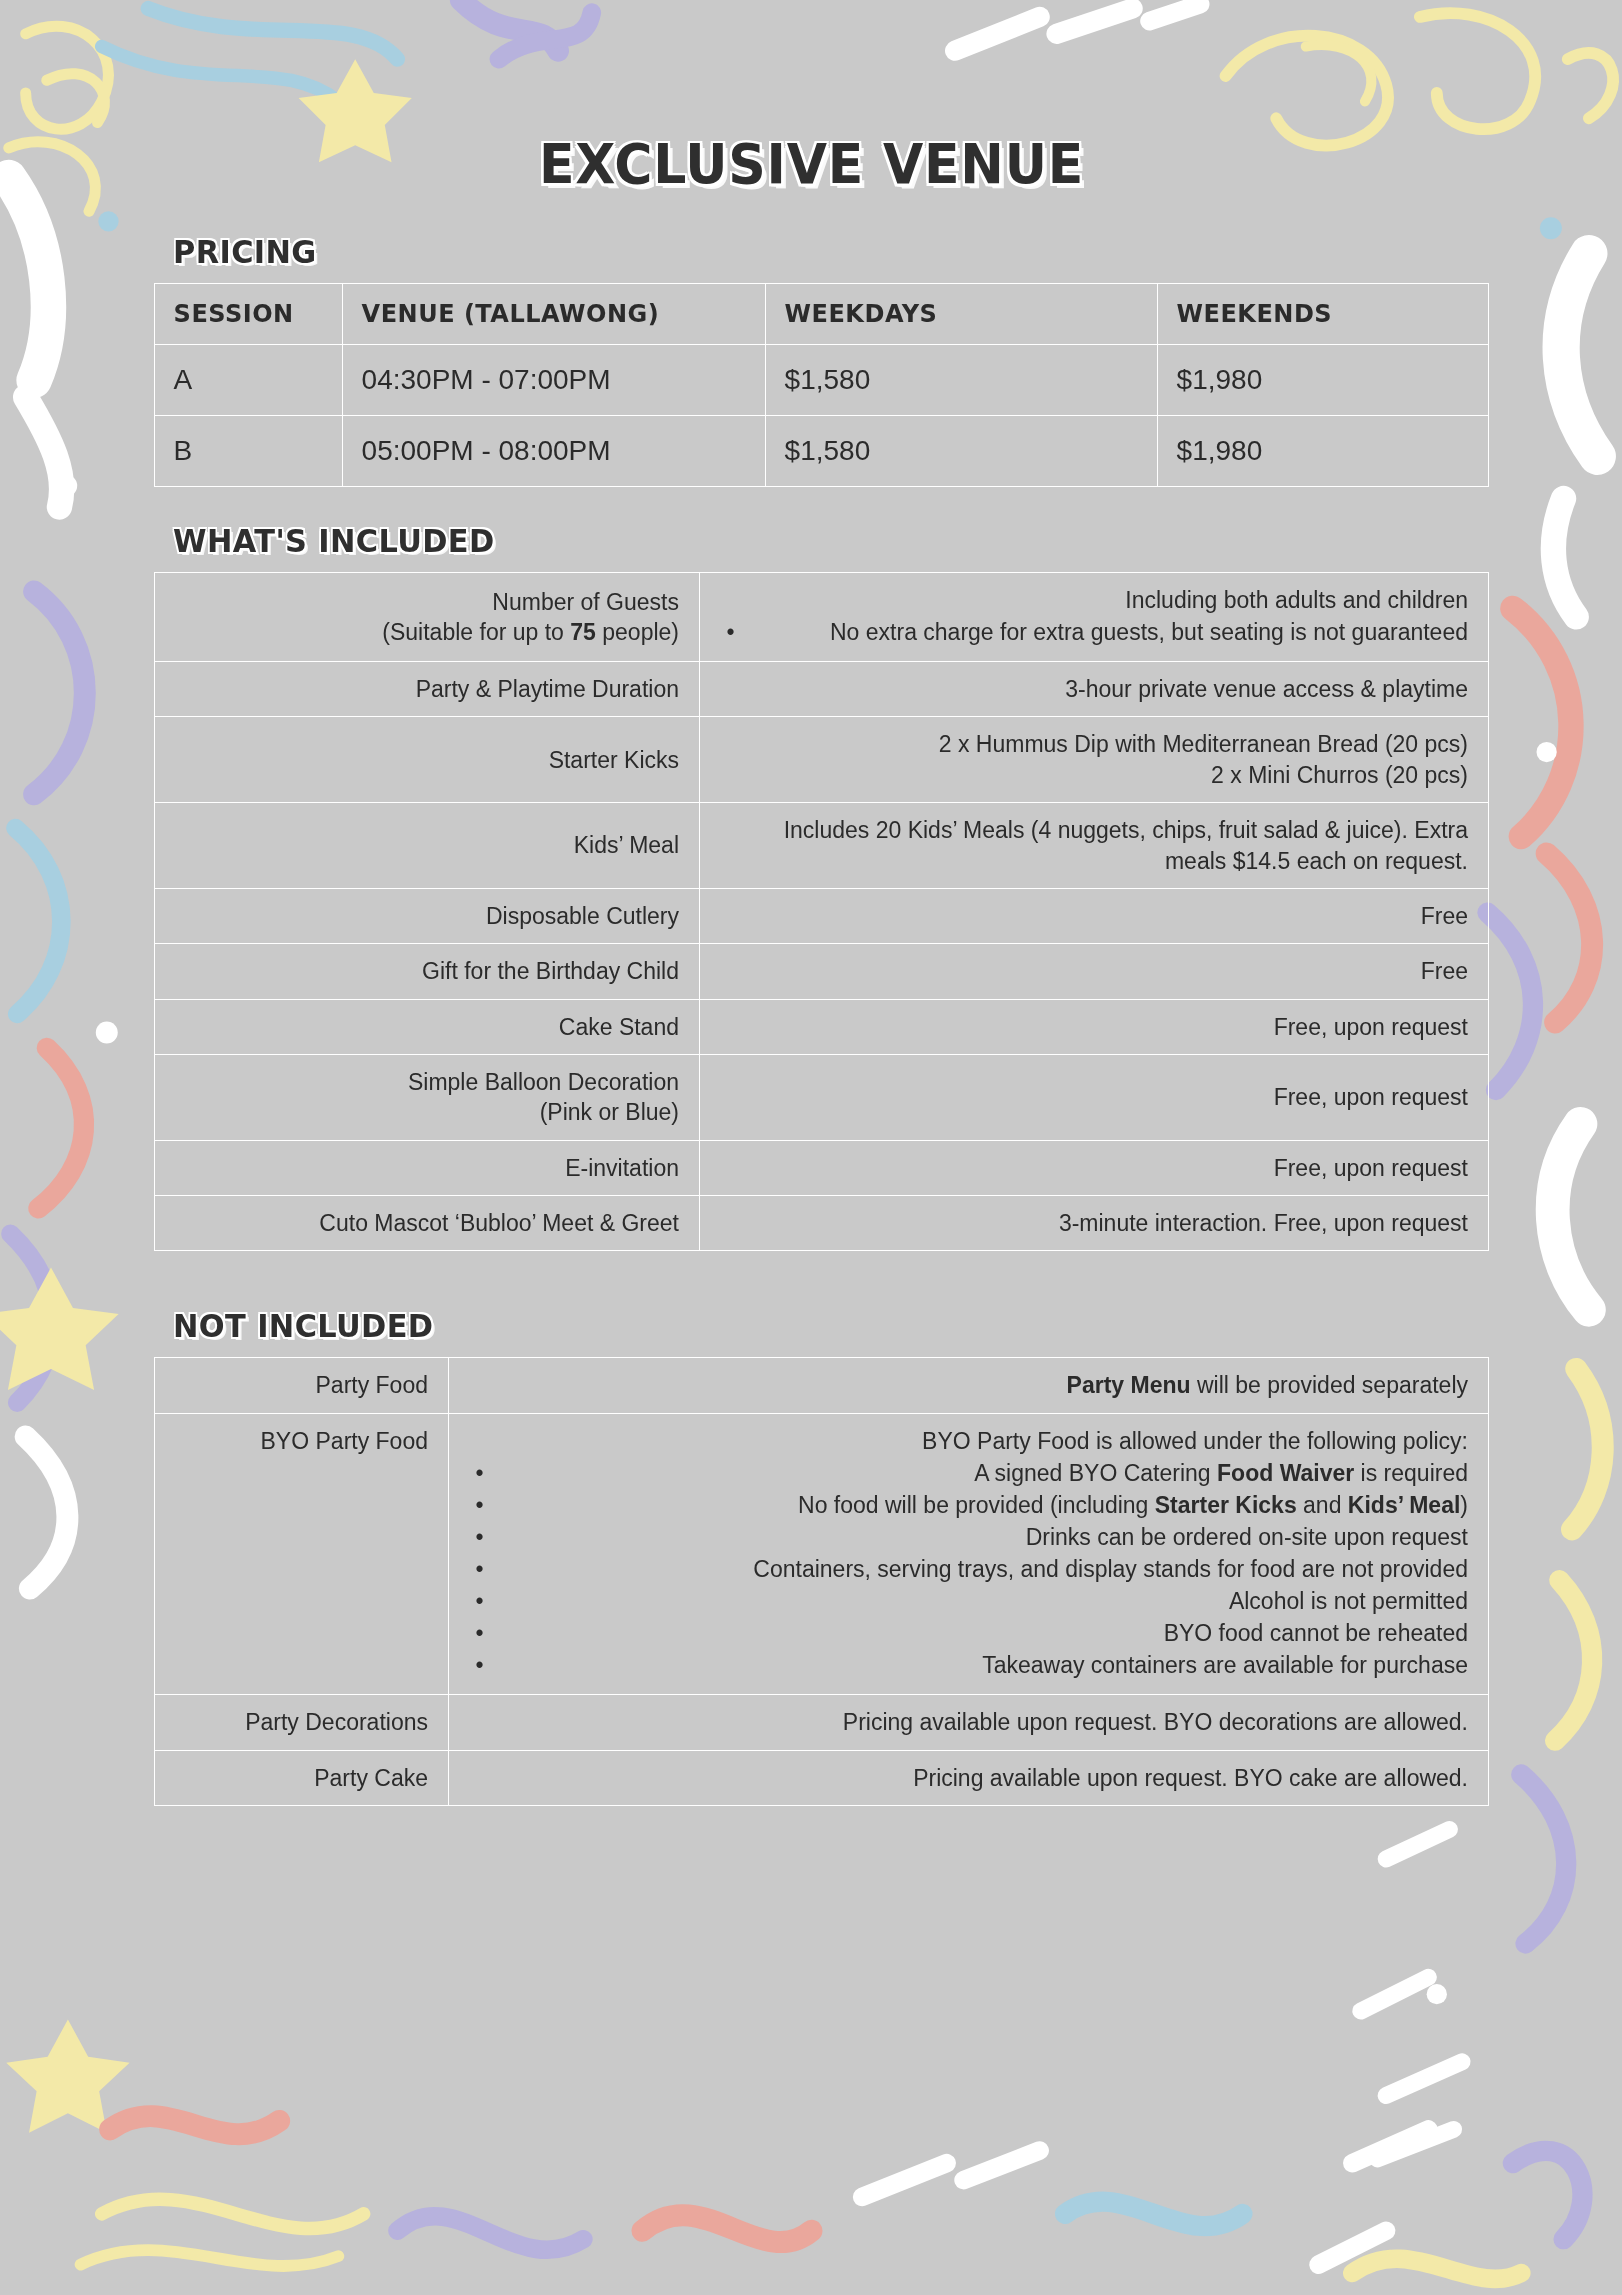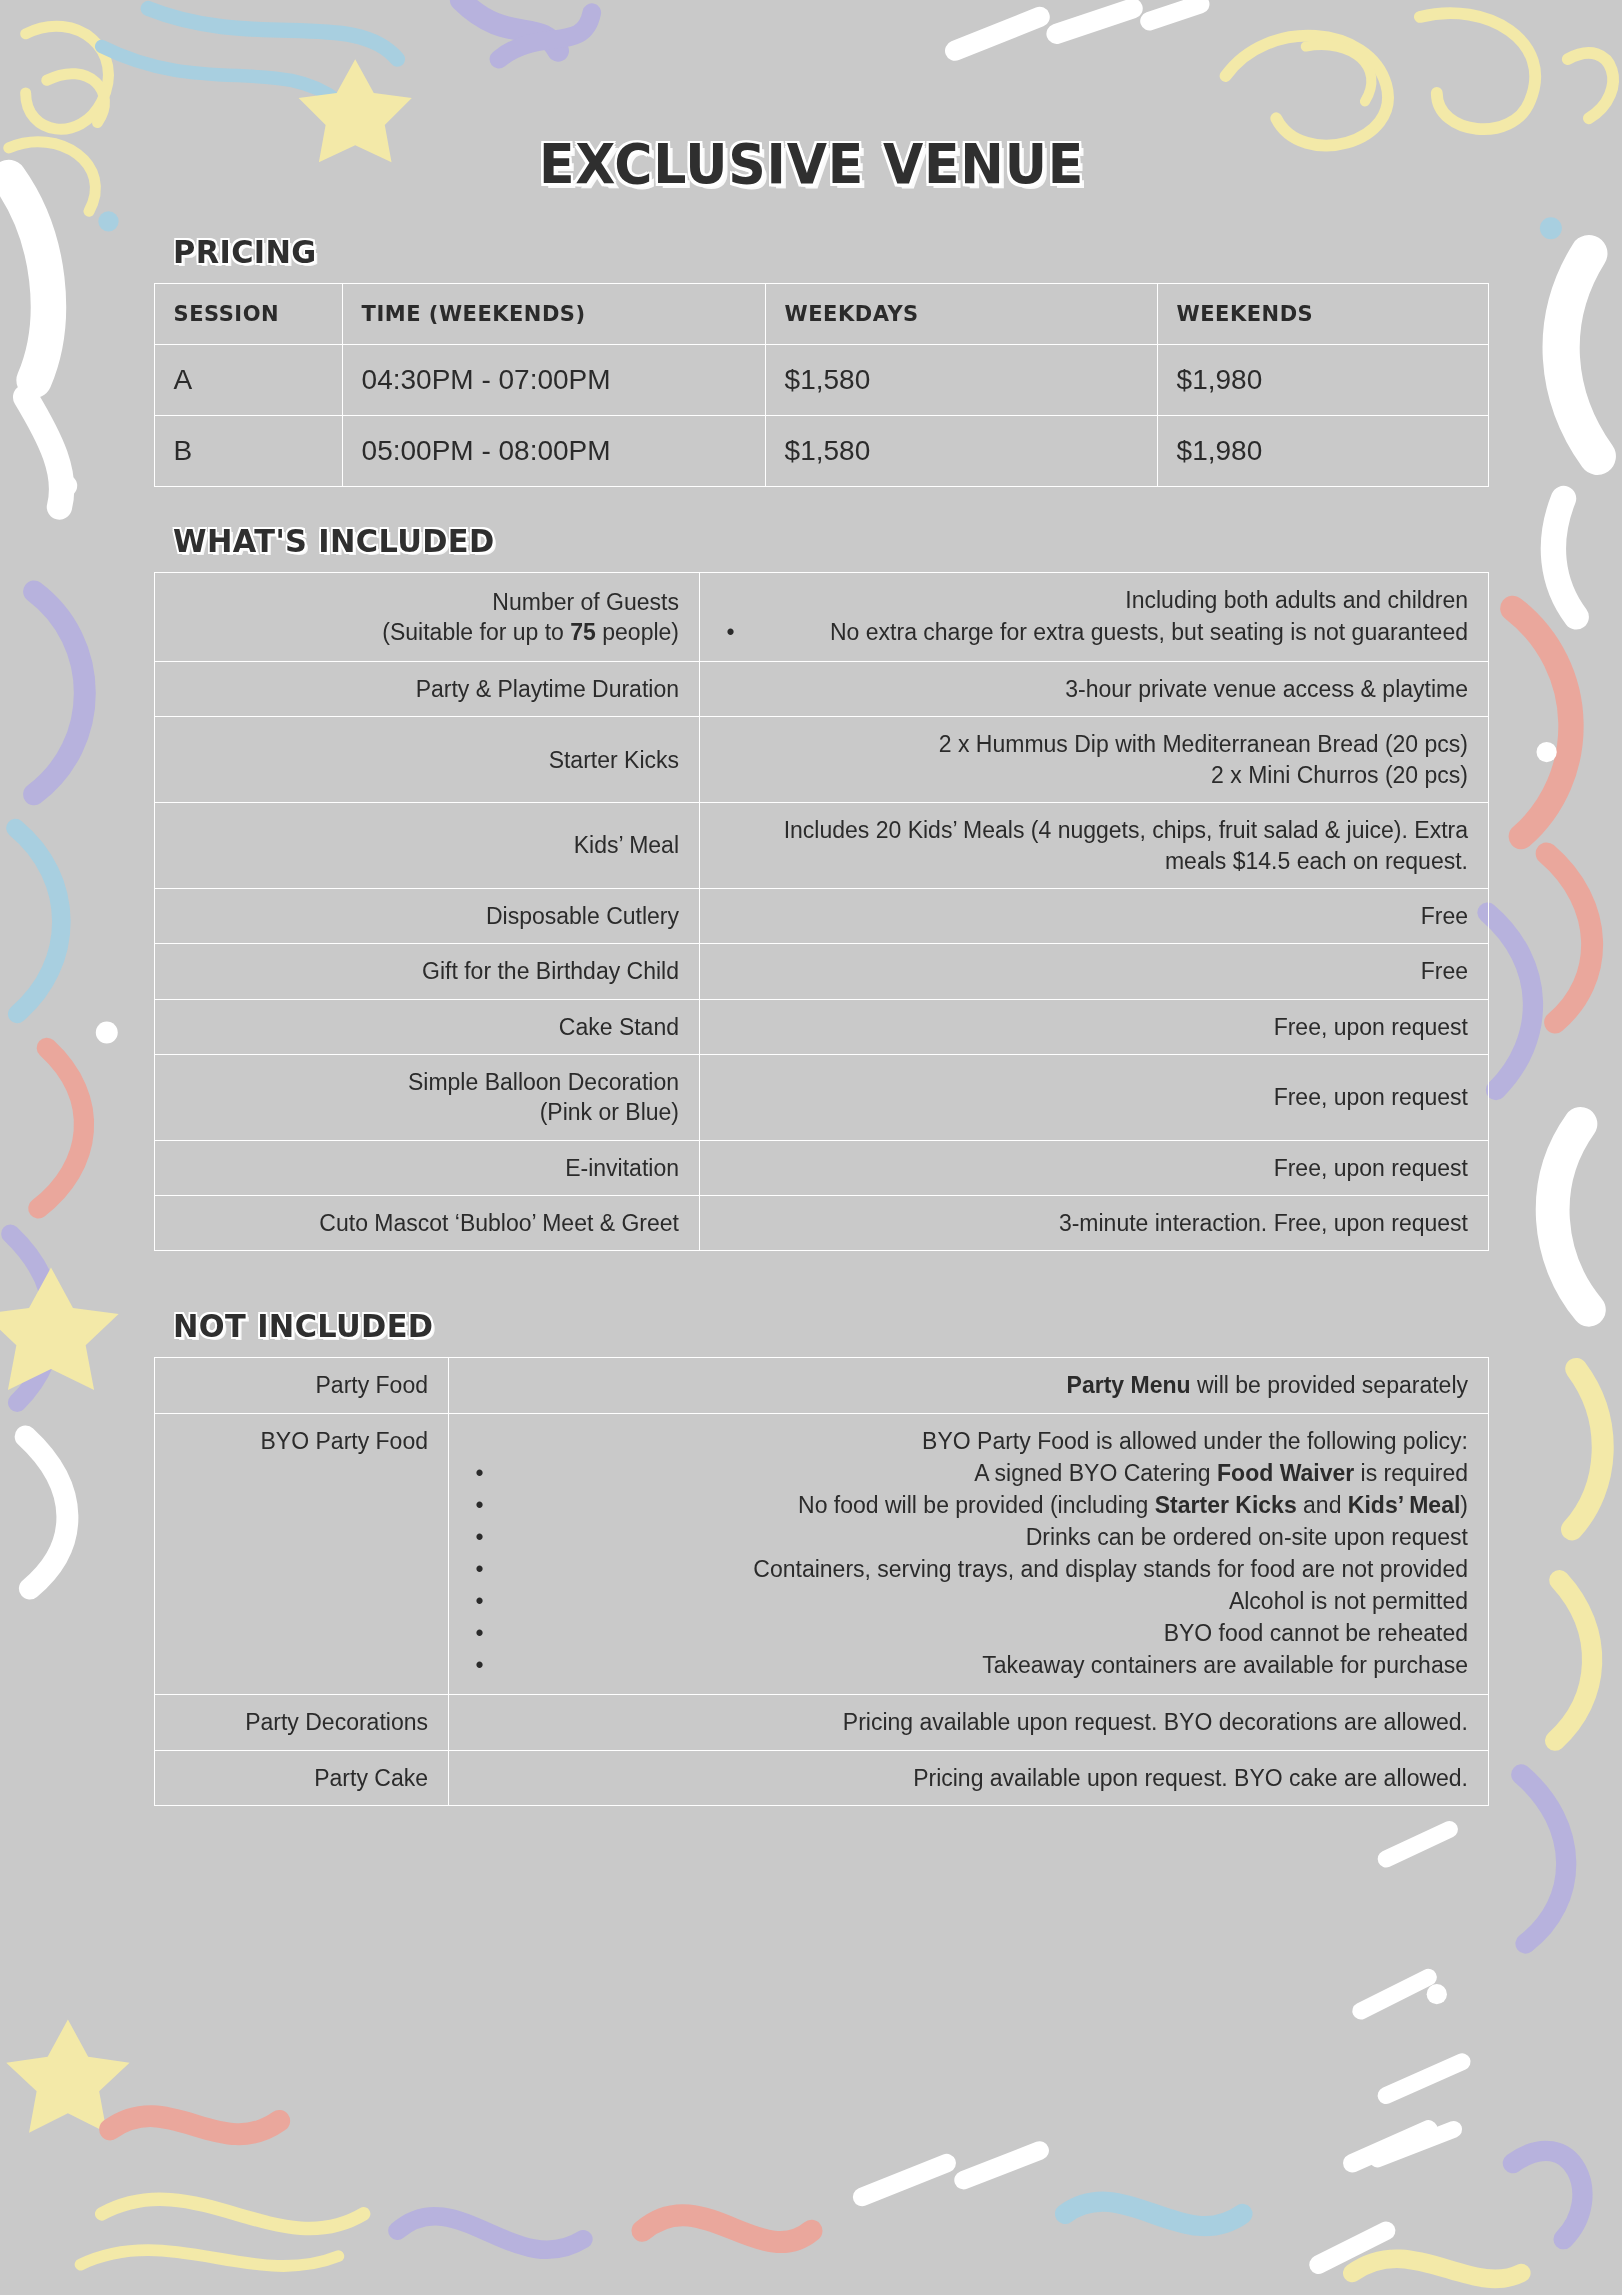--- a/index.html
+++ b/index.html
@@ -75,21 +75,21 @@
   }
   .pricing-table th, .pricing-table td {
     border: 1.7px solid #ffffff;
     padding: 8.5px 18.6px;
     text-align: left;
     color: #2b2b2b;
   }
   .pricing-table th {
     font-family: "DejaVu Sans", sans-serif;
     font-weight: 700;
-    font-size: 21px;
+    font-size: 24px;
     letter-spacing: 0.5px;
     height: 61px;
   }
   .pricing-table td {
     font-size: 28px;
     height: 71px;
     font-weight: 400;
   }
   .pricing-table col.c1 { width: 188px; }
   .pricing-table col.c2 { width: 423px; }
@@ -223,21 +223,21 @@
   <table class="pricing-table">
     <colgroup>
         <col class="c1">
         <col class="c2">
         <col class="c3">
         <col class="c4">
       </colgroup>
     <thead>
       <tr>
         <th>SESSION</th>
-        <th>TIME (WEEKENDS)</th>
+        <th>VENUE (TALLAWONG)</th>
         <th>WEEKDAYS</th>
         <th>WEEKENDS</th>
       </tr>
     </thead>
     <tbody>
       <tr>
         <td>A</td>
         <td>04:30PM - 07:00PM</td>
         <td>$1,580</td>
         <td>$1,980</td>

